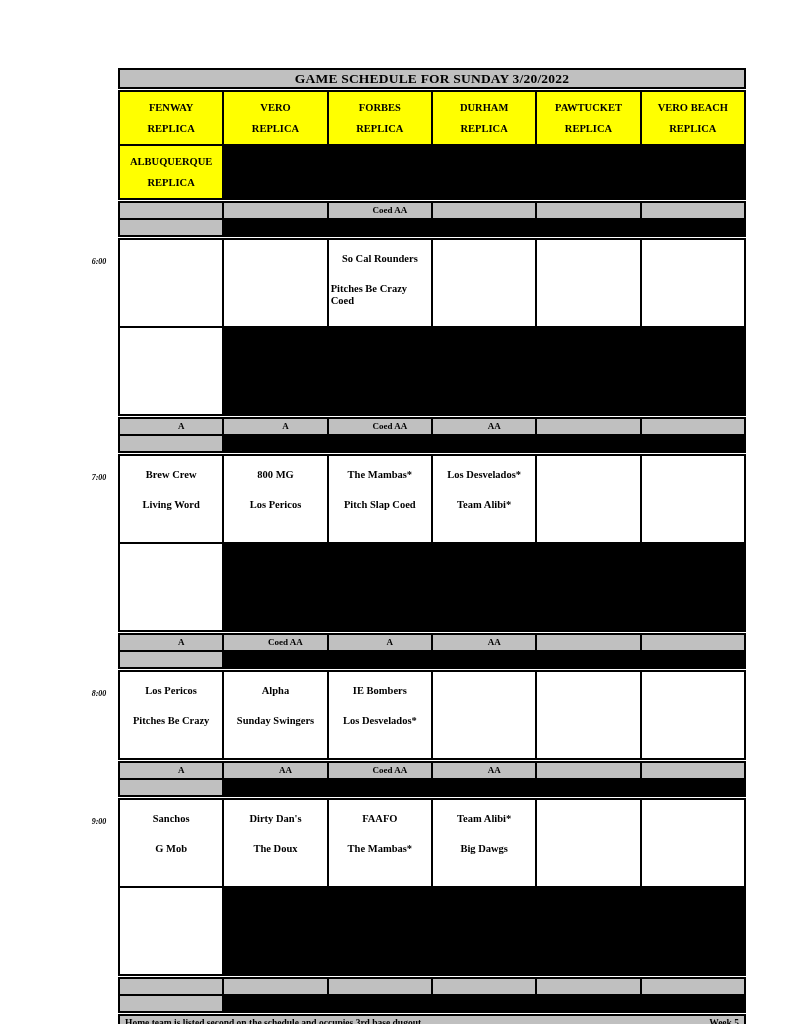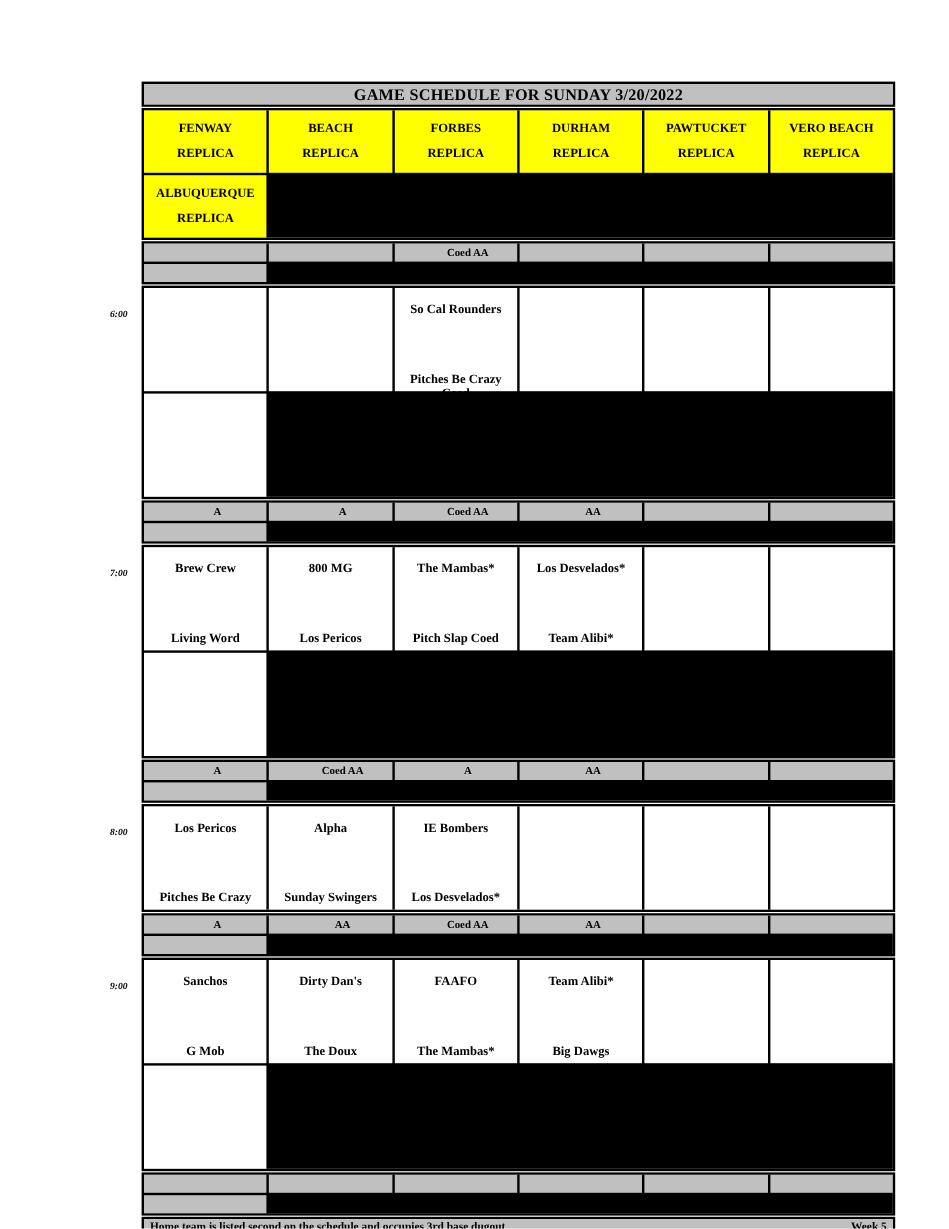--- a/index.html
+++ b/index.html
@@ -34,22 +34,22 @@
   .hcell .fname{overflow-wrap:anywhere;}
   .dcell{
     background:var(--divider-bg);height:15px;
     display:flex;align-items:center;justify-content:center;
     font-size:9px;line-height:1;padding-left:20px;
   }
   .game-row{position:relative;}
   .gcell{
     background:#ffffff;height:86px;box-sizing:border-box;
     display:flex;flex-direction:column;align-items:center;justify-content:flex-start;
-    padding:13px 2px 0 2px;gap:46px;
-    text-align:center;font-size:10.5px;line-height:1.15;
+    padding:13px 2px 0 2px;gap:18px;
+    font-size:10.5px;line-height:1.15;
   }
   .time-label{
     position:absolute;left:-38px;top:17px;width:34px;
     text-align:center;font-size:8px;color:var(--text);font-style:italic;
   }
   .footer-row{
     background:var(--title-bg);height:14px;
     display:flex;align-items:center;justify-content:space-between;
     font-size:9.5px;padding:0 5px;gap:22px;
   }
@@ -64,21 +64,21 @@
       <div class="title-row">GAME SCHEDULE FOR SUNDAY 3/20/2022</div>
     </div>
 
     <div class="section">
       <div class="grid7" id="header-row">
           <div class="hcell">
             <div class="fname">FENWAY</div>
             <div class="ftype">REPLICA</div>
           </div>
           <div class="hcell">
-            <div class="fname">BEACH</div>
+            <div class="fname">VERO</div>
             <div class="ftype">REPLICA</div>
           </div>
           <div class="hcell">
             <div class="fname">FORBES</div>
             <div class="ftype">REPLICA</div>
           </div>
           <div class="hcell">
             <div class="fname">DURHAM</div>
             <div class="ftype">REPLICA</div>
           </div>

